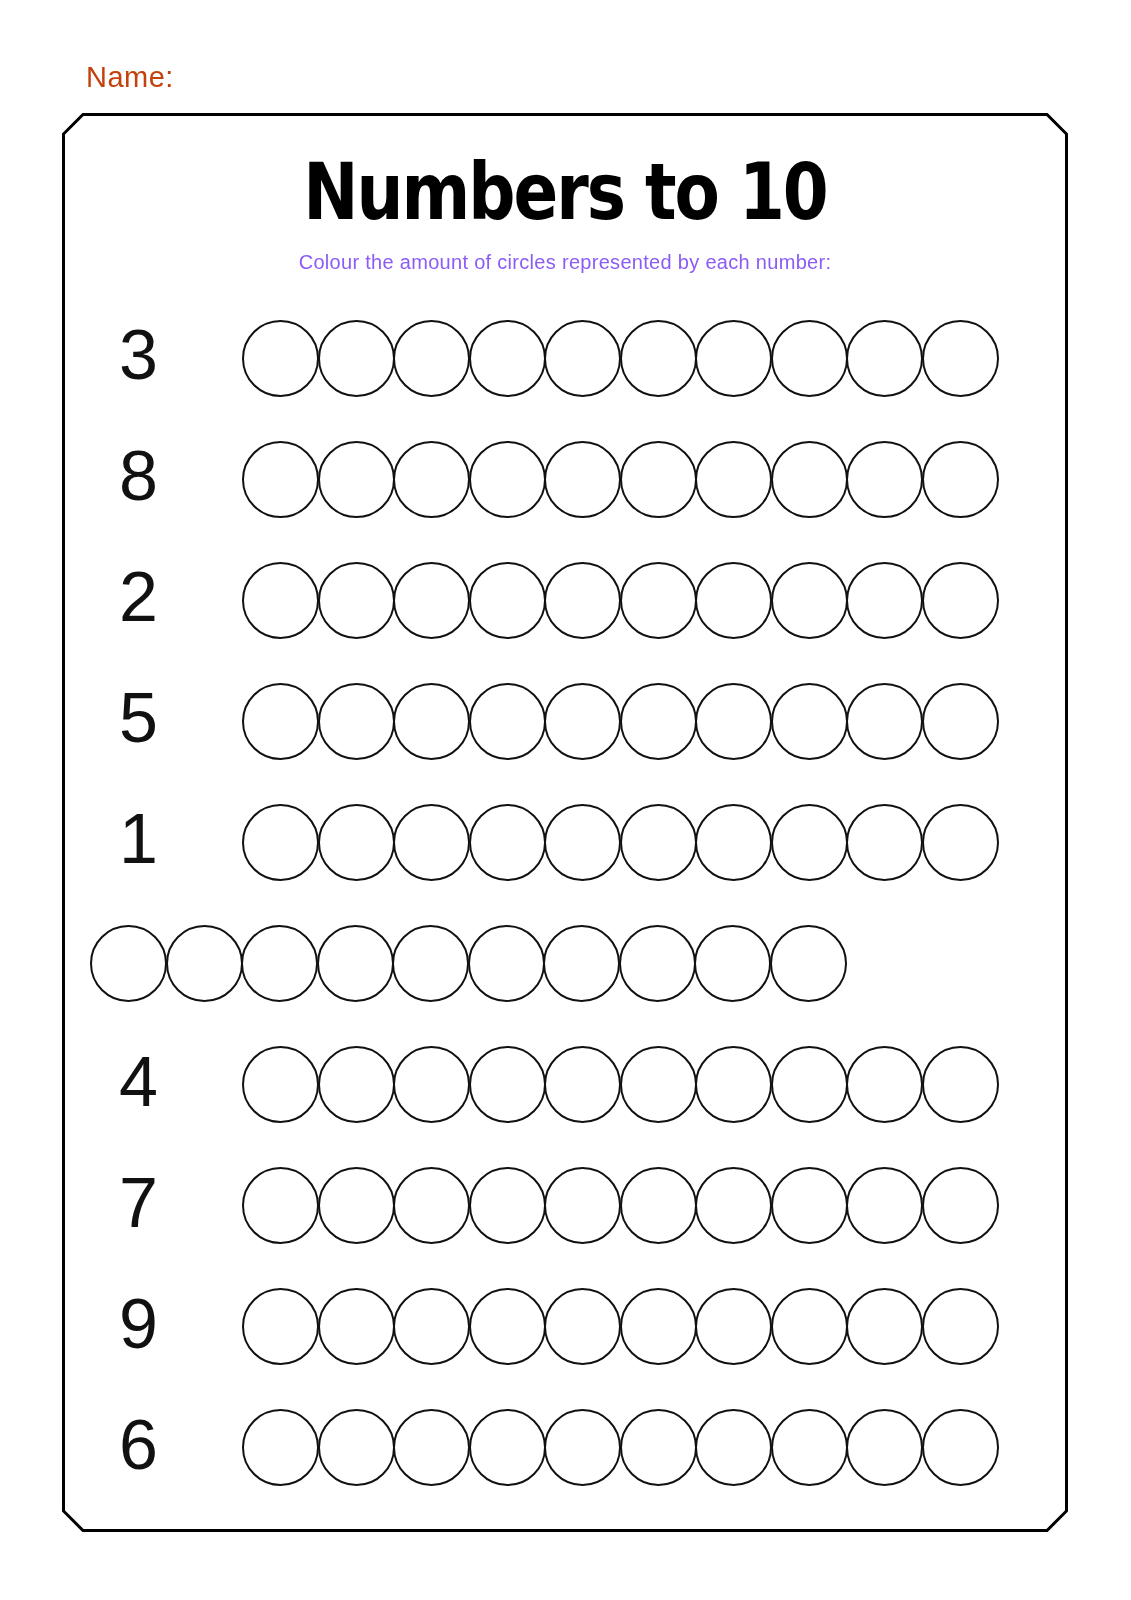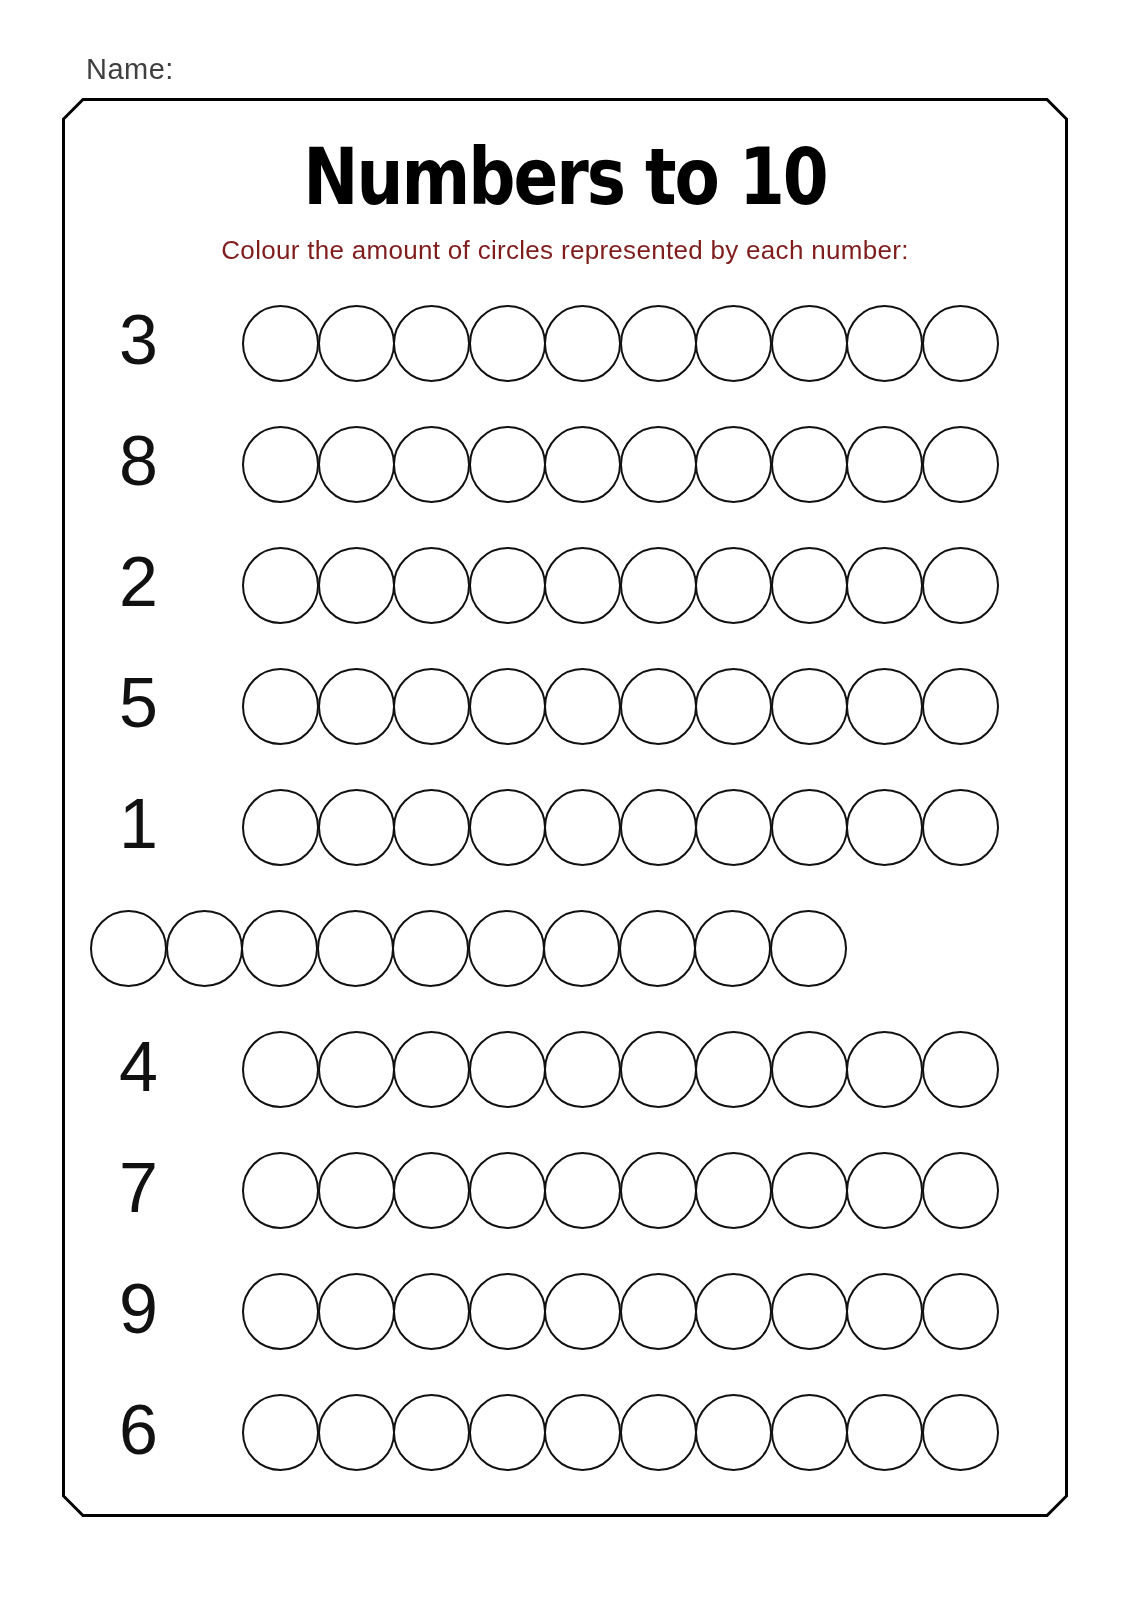--- a/index.html
+++ b/index.html
@@ -13,30 +13,30 @@
   }
   .page {
     position: relative;
     width: 1131px;
     height: 1600px;
     background: #ffffff;
   }
   .name-label {
     position: absolute;
     left: 86px;
-    top: 52px;
+    top: 60px;
     font-size: 29px;
     line-height: 1.2;
-    color: #404040;
+    color: #c2410c;
     letter-spacing: 0.5px;
   }
   .frame {
     position: absolute;
     left: 62px;
-    top: 98px;
+    top: 113px;
     width: 1006px;
     height: 1419px;
   }
   .frame-border {
     position: absolute;
     left: 0;
     top: 0;
     width: 1006px;
     height: 1419px;
     display: block;
@@ -56,23 +56,23 @@
     color: #000000;
     transform: scaleY(1.18);
     transform-origin: center center;
   }
   .instruction {
     position: absolute;
     top: 136px;
     left: 0;
     width: 100%;
     text-align: center;
-    font-size: 26px;
+    font-size: 20px;
     line-height: 1.3;
-    color: #7f1d1d;
+    color: #8b5cf6;
     letter-spacing: 0.3px;
   }
   .rows {
     position: absolute;
     left: 0;
     top: 0;
     width: 100%;
     height: 100%;
   }
   .row {

